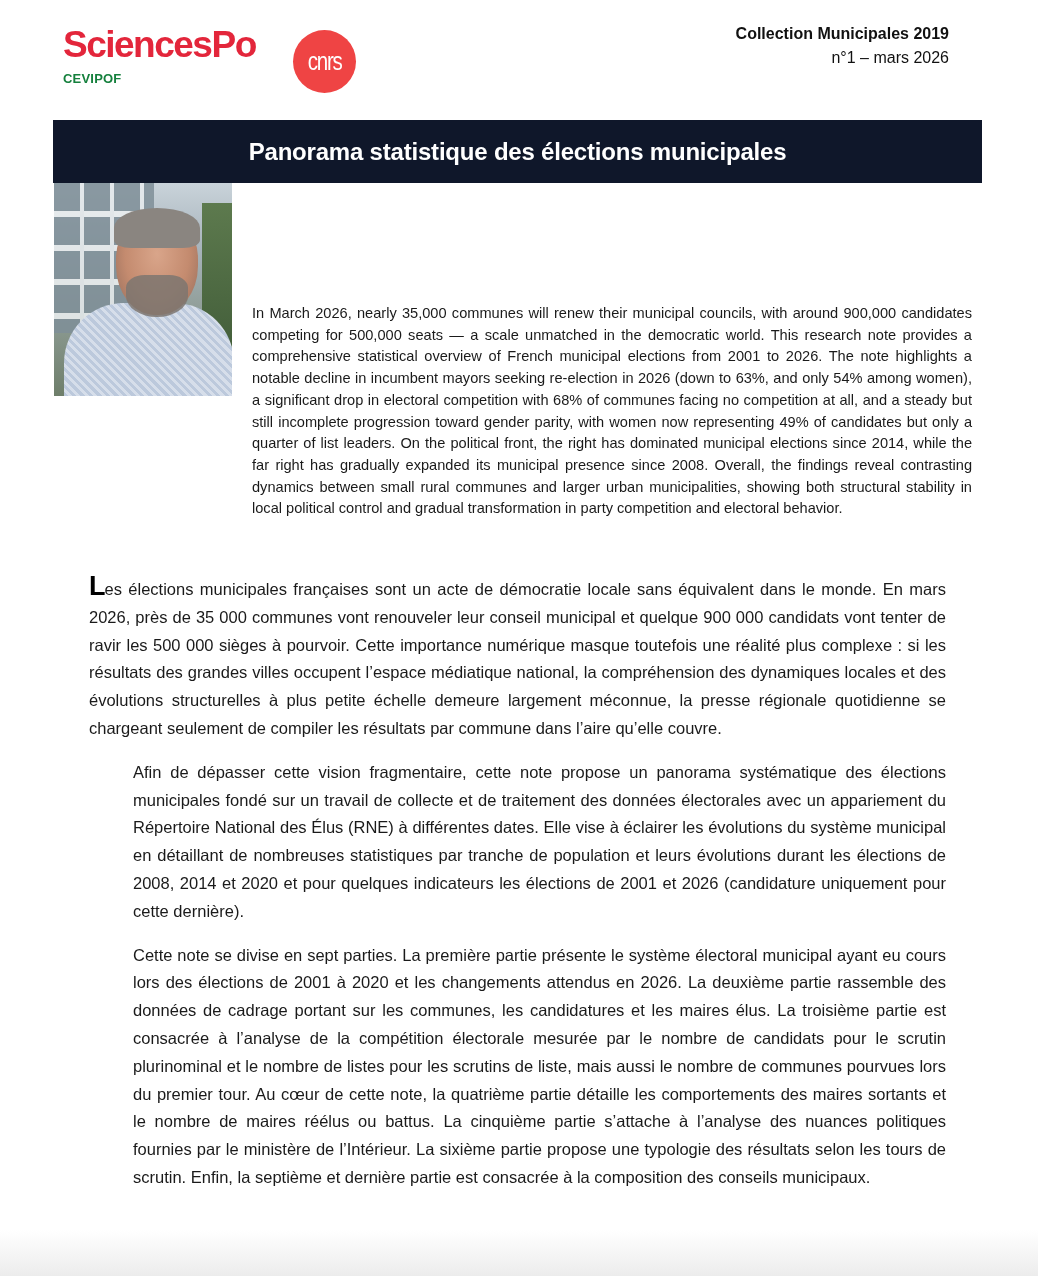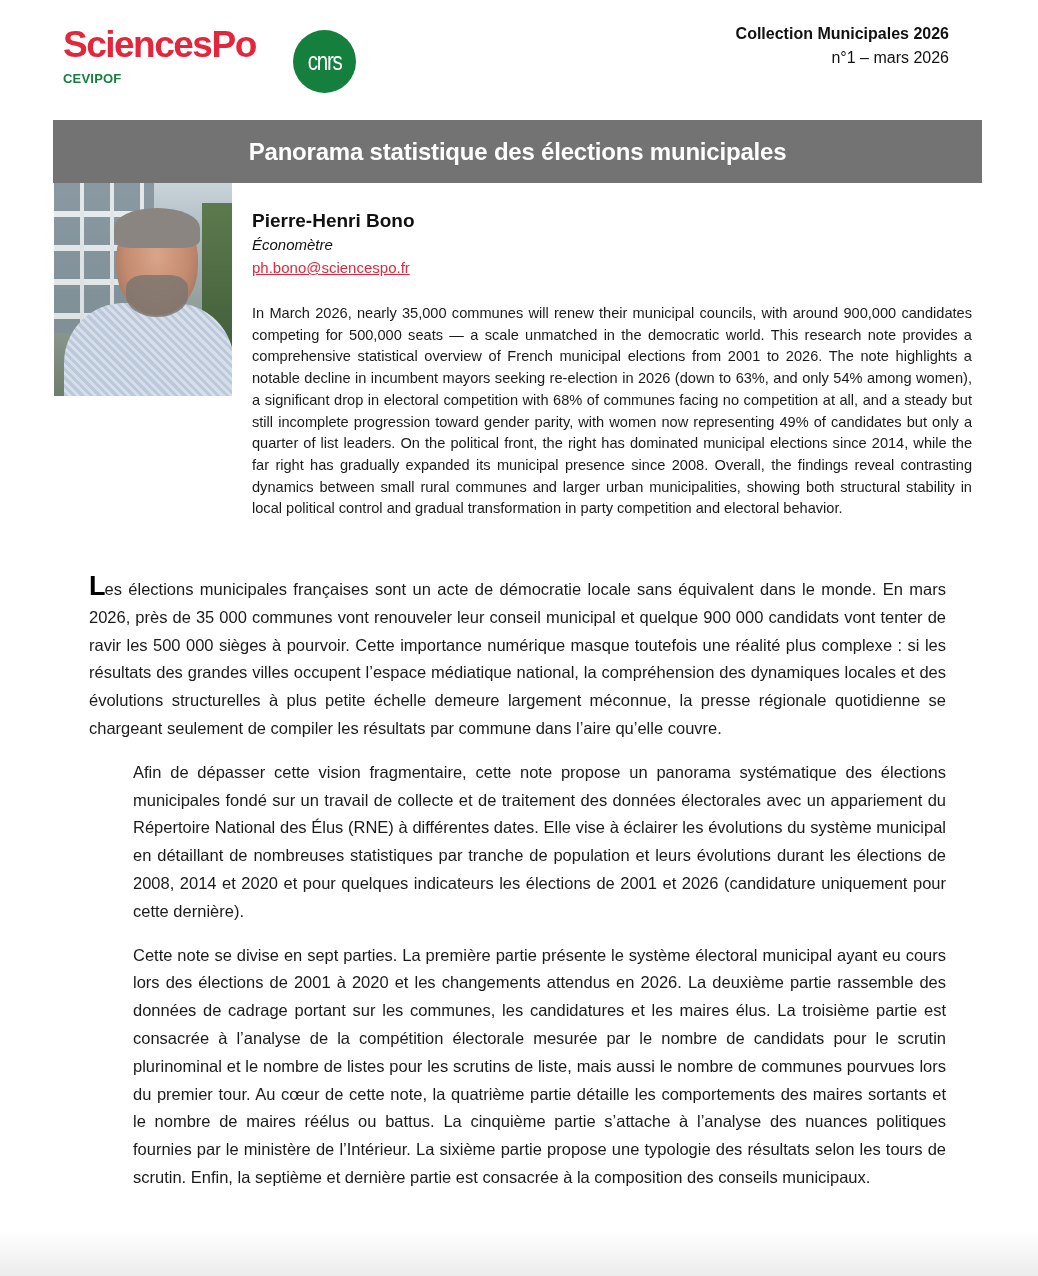--- a/index.html
+++ b/index.html
@@ -17,36 +17,36 @@
     .logo-sp .sp-name {
       font-family: "Liberation Sans", sans-serif; font-weight: bold;
       font-size: 37px; color: #e3263b; letter-spacing: -1.5px; line-height: 1;
     }
     .logo-sp .sp-sub {
       font-family: "Liberation Sans", sans-serif; font-weight: bold;
       font-size: 13px; color: #15803d; margin-top: 8px; letter-spacing: 0.2px;
     }
     .logo-cnrs {
       position: absolute; left: 293px; top: 30px; width: 63px; height: 63px;
-      border-radius: 50%; background: #15803d; color: #fff;
+      border-radius: 50%; background: #ef4444; color: #fff;
       display: flex; align-items: center; justify-content: center;
       font-family: "Liberation Sans Narrow", "Liberation Sans", sans-serif;
       font-size: 25px; letter-spacing: -1.5px;
     }
     .logo-cnrs span { transform: scaleX(0.82); display: inline-block; }
 
     .header-right { position: absolute; right: 89px; top: 22px; text-align: right; }
     .hr-series { color: #e3263b; font-weight: bold; font-size: 16px; line-height: 24px; }
     .hr-collection { color: #111; font-weight: bold; font-size: 16px; line-height: 24px; }
     .hr-number { color: #111; font-size: 16px; line-height: 24px; }
 
     
     .banner {
       position: absolute; left: 53px; top: 120px; width: 929px; height: 63px;
-      background: #737373; display: flex; align-items: center; justify-content: center;
+      background: #0f172a; display: flex; align-items: center; justify-content: center;
     }
     .banner h1 {
       margin: 0; color: #fff; font-size: 24px; font-weight: bold;
       letter-spacing: -0.2px;
     }
 
     
     .photo {
       position: absolute; left: 54px; top: 183px; width: 178px; height: 213px;
       overflow: hidden;
@@ -116,42 +116,37 @@
   <div class="logo-sp">
     <div class="sp-name">SciencesPo</div>
     <div class="sp-sub">CEVIPOF</div>
   </div>
 
   <div class="logo-cnrs">
     <span>cnrs</span>
   </div>
 
   <div class="header-right">
-    <div class="hr-collection">Collection Municipales 2026</div>
+    <div class="hr-collection">Collection Municipales 2019</div>
     <div class="hr-number">n°1 – mars 2026</div>
   </div>
 
   <div class="banner">
     <h1>Panorama statistique des élections municipales</h1>
   </div>
 
   <div class="photo">
     <div class="windows"></div>
     <div class="greenery"></div>
     <div class="shirt"></div>
     <div class="head"></div>
     <div class="hair"></div>
     <div class="beard"></div>
   </div>
 
-  <div class="author">
-    <div class="author-name">Pierre-Henri Bono</div>
-    <div class="author-role">Économètre</div>
-    <a class="author-email">ph.bono@sciencespo.fr</a>
-  </div>
 
   <div class="abstract">In March 2026, nearly 35,000 communes will renew their municipal councils, with around 900,000 candidates competing for 500,000 seats — a scale unmatched in the democratic world. This research note provides a comprehensive statistical overview of French municipal elections from 2001 to 2026. The note highlights a notable decline in incumbent mayors seeking re-election in 2026 (down to 63%, and only 54% among women), a significant drop in electoral competition with 68% of communes facing no competition at all, and a steady but still incomplete progression toward gender parity, with women now representing 49% of candidates but only a quarter of list leaders. On the political front, the right has dominated municipal elections since 2014, while the far right has gradually expanded its municipal presence since 2008. Overall, the findings reveal contrasting dynamics between small rural communes and larger urban municipalities, showing both structural stability in local political control and gradual transformation in party competition and electoral behavior.</div>
 
   <div class="body">
     <p><span class="dropcap">L</span><span>es élections municipales françaises sont un acte de démocratie locale sans équivalent dans le monde. En mars 2026, près de 35 000 communes vont renouveler leur conseil municipal et quelque 900 000 candidats vont tenter de ravir les 500 000 sièges à pourvoir. Cette importance numérique masque toutefois une réalité plus complexe : si les résultats des grandes villes occupent l’espace médiatique national, la compréhension des dynamiques locales et des évolutions structurelles à plus petite échelle demeure largement méconnue, la presse régionale quotidienne se chargeant seulement de compiler les résultats par commune dans l’aire qu’elle couvre.</span></p>
     <p>Afin de dépasser cette vision fragmentaire, cette note propose un panorama systématique des élections municipales fondé sur un travail de collecte et de traitement des données électorales avec un appariement du Répertoire National des Élus (RNE) à différentes dates. Elle vise à éclairer les évolutions du système municipal en détaillant de nombreuses statistiques par tranche de population et leurs évolutions durant les élections de 2008, 2014 et 2020 et pour quelques indicateurs les élections de 2001 et 2026 (candidature uniquement pour cette dernière).</p>
     <p>Cette note se divise en sept parties. La première partie présente le système électoral municipal ayant eu cours lors des élections de 2001 à 2020 et les changements attendus en 2026. La deuxième partie rassemble des données de cadrage portant sur les communes, les candidatures et les maires élus. La troisième partie est consacrée à l’analyse de la compétition électorale mesurée par le nombre de candidats pour le scrutin plurinominal et le nombre de listes pour les scrutins de liste, mais aussi le nombre de communes pourvues lors du premier tour. Au cœur de cette note, la quatrième partie détaille les comportements des maires sortants et le nombre de maires réélus ou battus. La cinquième partie s’attache à l’analyse des nuances politiques fournies par le ministère de l’Intérieur. La sixième partie propose une typologie des résultats selon les tours de scrutin. Enfin, la septième et dernière partie est consacrée à la composition des conseils municipaux.</p>
   </div>
 
 </div>

